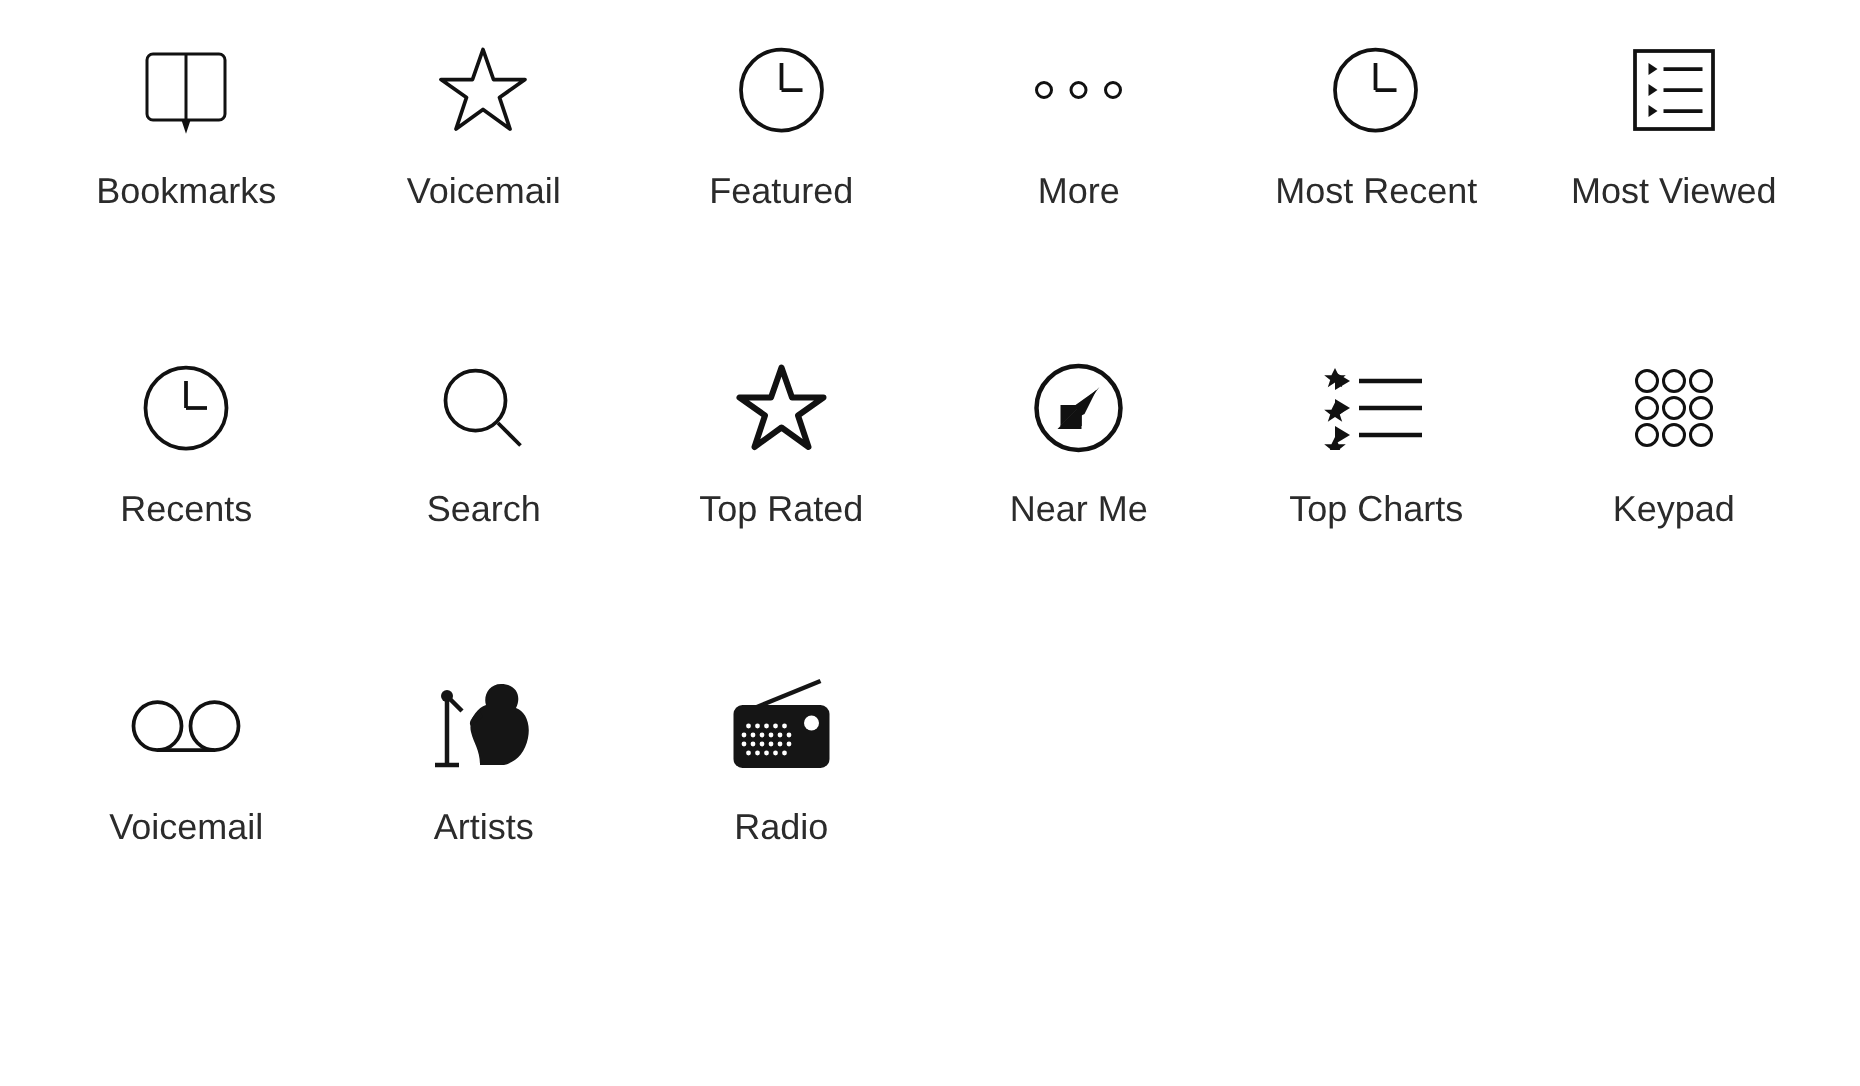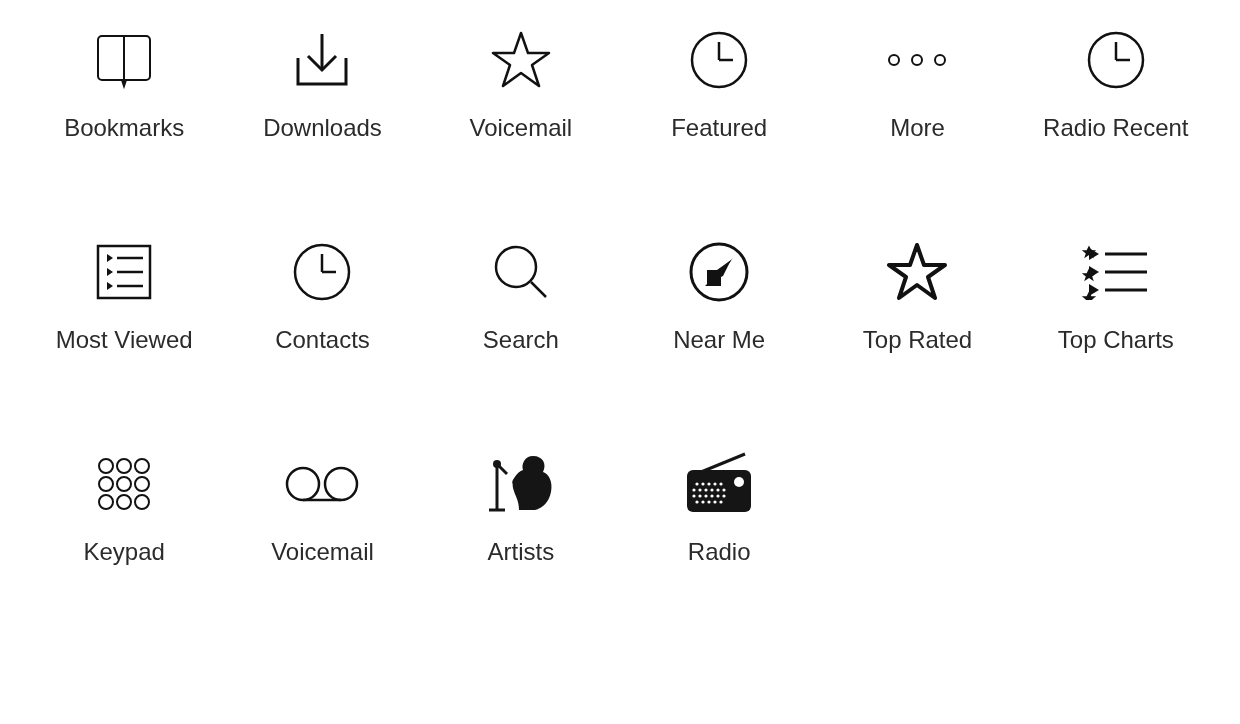--- a/index.html
+++ b/index.html
@@ -44,30 +44,20 @@
       <svg width="64" height="64" viewBox="0 0 64 64">
         <rect x="6" y="8" width="52" height="44" rx="4" ry="4" fill="none" stroke="#111" stroke-width="2"></rect>
         <line x1="32" y1="8" x2="32" y2="52" stroke="#111" stroke-width="2"></line>
         <polyline points="30,52 32,58 34,52" fill="#111" stroke="#111" stroke-width="2"></polyline>
       </svg>
     </div>
     <div class="label">Bookmarks</div>
   </div>
 
 
-  <div class="cell">
-    <div class="icon-box">
-      <svg width="60" height="60" viewBox="0 0 60 60">
-        <polyline points="6,28 6,54 54,54 54,28" fill="none" stroke="#111" stroke-width="3"></polyline>
-        <line x1="30" y1="4" x2="30" y2="40" stroke="#111" stroke-width="3"></line>
-        <polyline points="16,26 30,40 44,26" fill="none" stroke="#111" stroke-width="3"></polyline>
-      </svg>
-    </div>
-    <div class="label">Downloads</div>
-  </div>
 
   <div class="cell">
     <div class="icon-box">
       <svg width="62" height="62" viewBox="0 0 62 62">
         <polygon points="31,4 38,24 59,24 42,36 49,57 31,44 13,57 20,36 3,24 24,24" fill="none" stroke="#111" stroke-width="2.5" stroke-linejoin="round"></polygon>
       </svg>
     </div>
     <div class="label">Voicemail</div>
   </div>
 
@@ -95,21 +85,21 @@
   </div>
 
   <div class="cell">
     <div class="icon-box">
       <svg width="60" height="60" viewBox="0 0 60 60">
         <circle cx="30" cy="30" r="27" fill="none" stroke="#111" stroke-width="2.5"></circle>
         <line x1="30" y1="30" x2="30" y2="12" stroke="#111" stroke-width="2.5"></line>
         <line x1="30" y1="30" x2="44" y2="30" stroke="#111" stroke-width="2.5"></line>
       </svg>
     </div>
-    <div class="label">Radio Recent</div>
+    <div class="label">Most Recent</div>
   </div>
 
   <div class="cell">
     <div class="icon-box">
       <svg width="58" height="58" viewBox="0 0 58 58">
         <rect x="3" y="3" width="52" height="52" fill="none" stroke="#111" stroke-width="2.5"></rect>
         <polygon points="12,11 18,15 12,19" fill="#111"></polygon>
         <line x1="22" y1="15" x2="48" y2="15" stroke="#111" stroke-width="2.5"></line>
         <polygon points="12,25 18,29 12,33" fill="#111"></polygon>
         <line x1="22" y1="29" x2="48" y2="29" stroke="#111" stroke-width="2.5"></line>
@@ -121,59 +111,59 @@
   </div>
 
   <div class="cell">
     <div class="icon-box">
       <svg width="60" height="60" viewBox="0 0 60 60">
         <circle cx="30" cy="30" r="27" fill="none" stroke="#111" stroke-width="2.5"></circle>
         <line x1="30" y1="30" x2="30" y2="12" stroke="#111" stroke-width="2.5"></line>
         <line x1="30" y1="30" x2="44" y2="30" stroke="#111" stroke-width="2.5"></line>
       </svg>
     </div>
-    <div class="label">Contacts</div>
+    <div class="label">Recents</div>
   </div>
 
   <div class="cell">
     <div class="icon-box">
       <svg width="62" height="62" viewBox="0 0 62 62">
         <circle cx="26" cy="26" r="20" fill="none" stroke="#111" stroke-width="2.5"></circle>
         <line x1="41" y1="41" x2="56" y2="56" stroke="#111" stroke-width="2.5"></line>
       </svg>
     </div>
     <div class="label">Search</div>
+  </div>
+
+  <div class="cell">
+    <div class="icon-box">
+      <svg width="62" height="62" viewBox="0 0 62 62">
+        <polygon points="31,4 38,24 59,24 42,36 49,57 31,44 13,57 20,36 3,24 24,24" fill="none" stroke="#111" stroke-width="4" stroke-linejoin="round"></polygon>
+      </svg>
+    </div>
+    <div class="label">Top Rated</div>
   </div>
 
   <div class="cell">
     <div class="icon-box">
       <svg width="64" height="64" viewBox="0 0 64 64">
         <circle cx="32" cy="32" r="28" fill="none" stroke="#111" stroke-width="3"></circle>
         <polygon points="20,44 44,20 33,33 33,33" fill="#111"></polygon>
         <polygon points="20,44 44,20 31,31 31,44" fill="#111"></polygon>
         <polygon points="20,44 44,20 36,36" fill="#111"></polygon>
         <path d="M20 44 L44 20 L34 34 L34 44 Z" fill="#111"></path>
         <path d="M20 44 L44 20 L30 30 L20 30 Z" fill="#111"></path>
 
         <polygon points="20,44 44,20 34,34 34,44" fill="#111"></polygon>
         <polygon points="20,44 44,20 30,30 20,30" fill="#111" opacity="0"></polygon>
         <polygon points="18,46 46,18 34,34 34,46" fill="#111"></polygon>
         <polygon points="18,46 46,18 30,30 18,30" fill="#111" opacity="0"></polygon>
       </svg>
     </div>
     <div class="label">Near Me</div>
-  </div>
-
-  <div class="cell">
-    <div class="icon-box">
-      <svg width="62" height="62" viewBox="0 0 62 62">
-        <polygon points="31,4 38,24 59,24 42,36 49,57 31,44 13,57 20,36 3,24 24,24" fill="none" stroke="#111" stroke-width="4" stroke-linejoin="round"></polygon>
-      </svg>
-    </div>
-    <div class="label">Top Rated</div>
   </div>
 
   <div class="cell">
     <div class="icon-box">
       <svg width="70" height="56" viewBox="0 0 70 56">
         <polygon points="8,4 18,10 8,16" fill="#111"></polygon>
         <line x1="24" y1="10" x2="66" y2="10" stroke="#111" stroke-width="3"></line>
         <polygon points="8,22 18,28 8,34" fill="#111"></polygon>
         <line x1="24" y1="28" x2="66" y2="28" stroke="#111" stroke-width="3"></line>
         <polygon points="8,40 18,46 8,52" fill="#111"></polygon>

